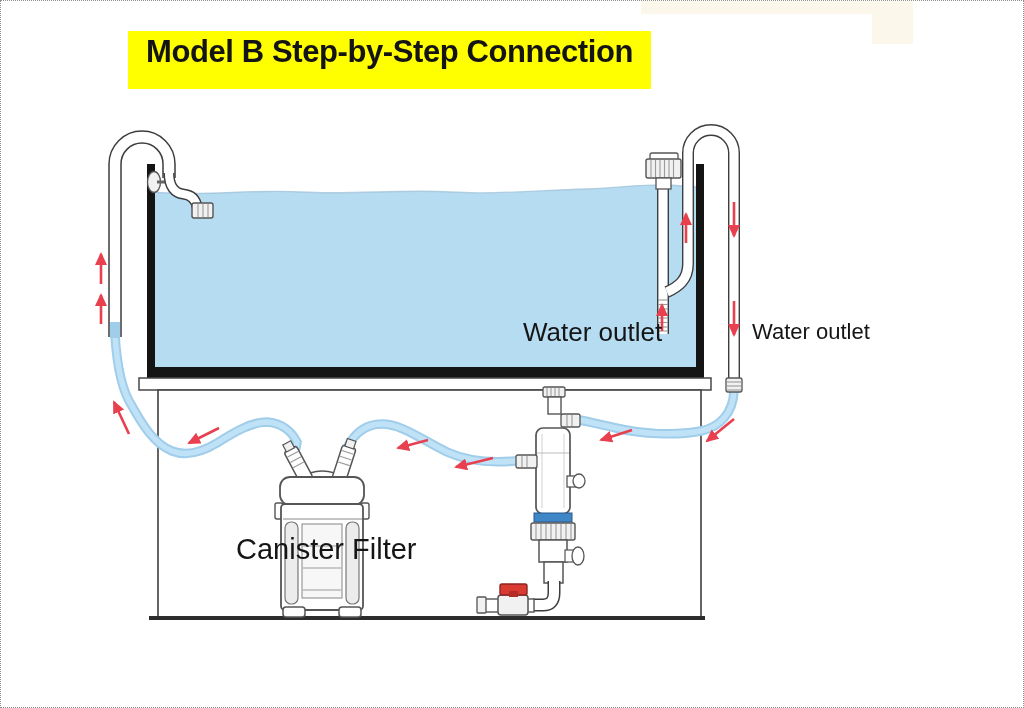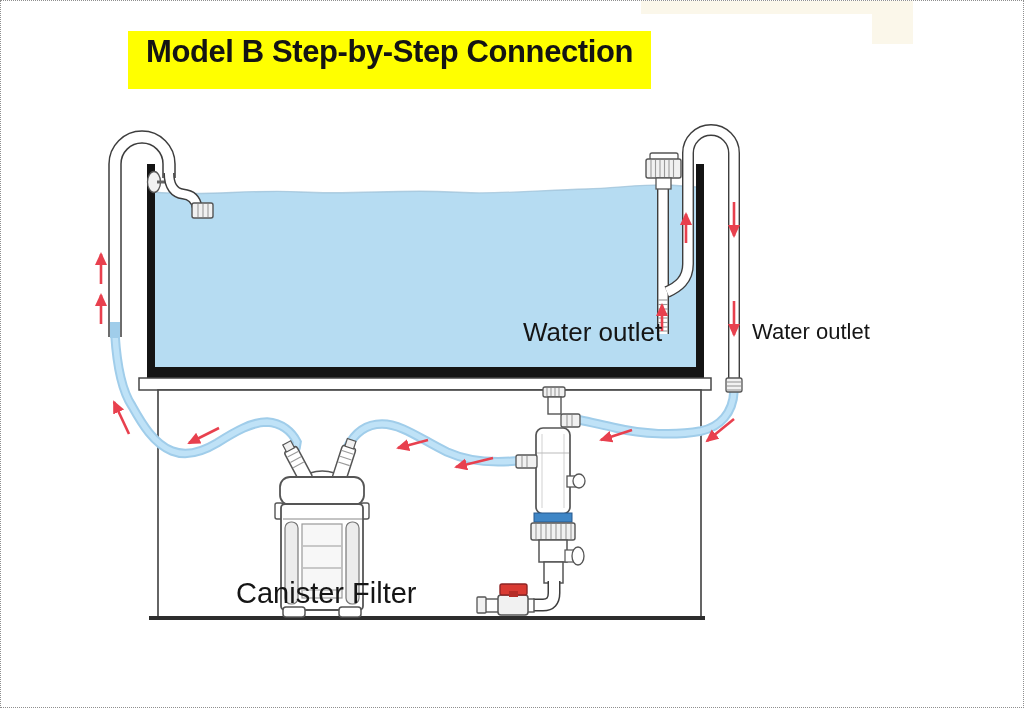--- a/index.html
+++ b/index.html
@@ -10,21 +10,21 @@
   }
   .title{
     position:absolute;left:127px;top:30px;height:58px;line-height:41px;
     background:var(--highlight-yellow,#ffff00);color:#141414;
     font-size:31px;font-weight:600;letter-spacing:-0.4px;
     padding:0 18px;white-space:nowrap;
   }
   .lbl{position:absolute;color:#151515;white-space:nowrap;}
   .lbl-inlet{left:522px;top:316px;font-size:26px;}
   .lbl-outlet{left:751px;top:318px;font-size:22px;}
-  .lbl-canister{left:235px;top:576px;font-size:29px;}
+  .lbl-canister{left:235px;top:532px;font-size:29px;}
   svg.diagram{position:absolute;left:0;top:0;}
 
   
   .water-fill{fill:var(--water-blue,#b6dcf2);}
   .water-line{fill:none;stroke:#9fc2d8;stroke-width:1.3;opacity:.75;}
   .tankink{fill:#141414;}
   .board{fill:#ffffff;stroke:#474747;stroke-width:1.5;}
   .cab{fill:#ffffff;stroke:#4a4a4a;stroke-width:1.7;}
   .pipeO{stroke:#3d3d3d;fill:none;}
   .pipeI{stroke:#ffffff;fill:none;}

